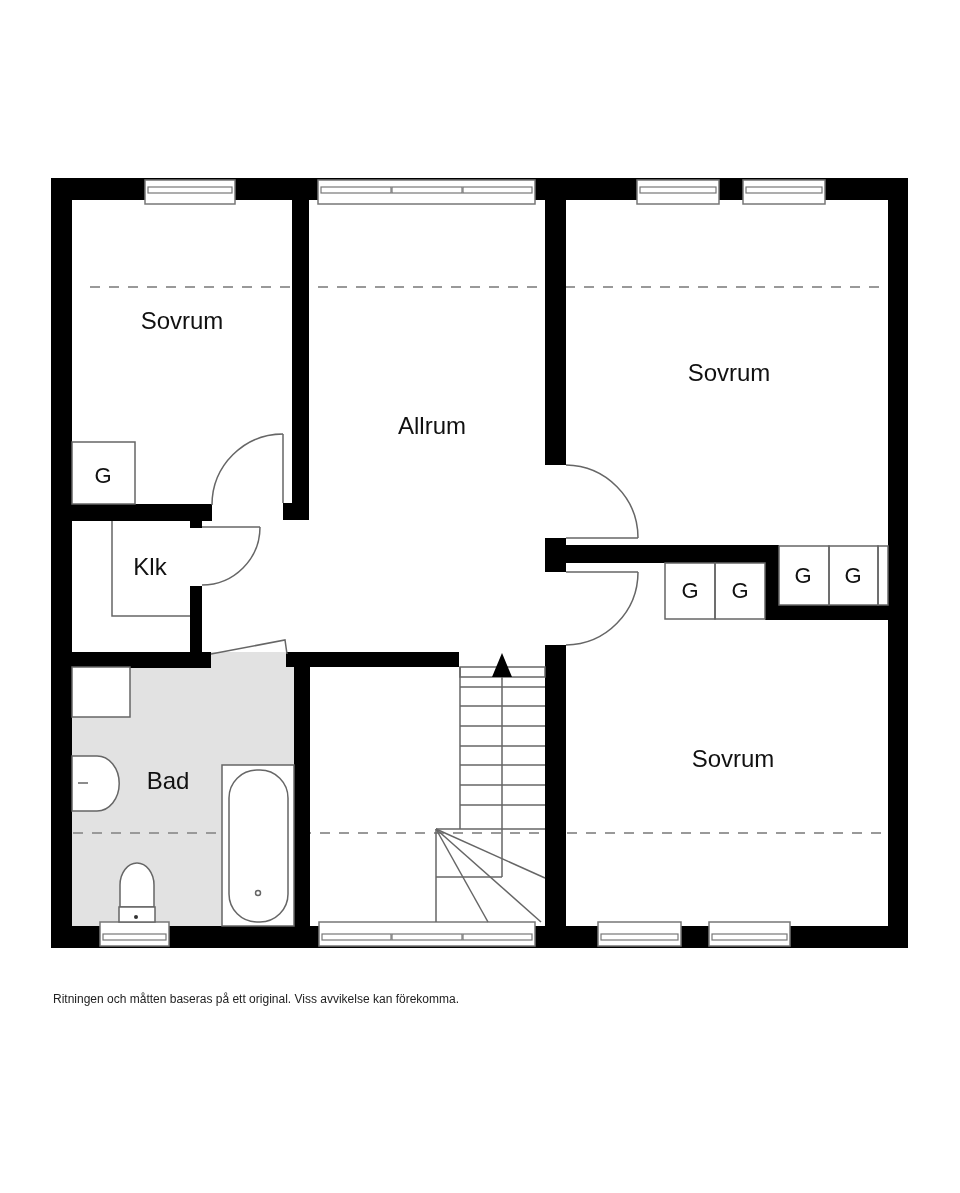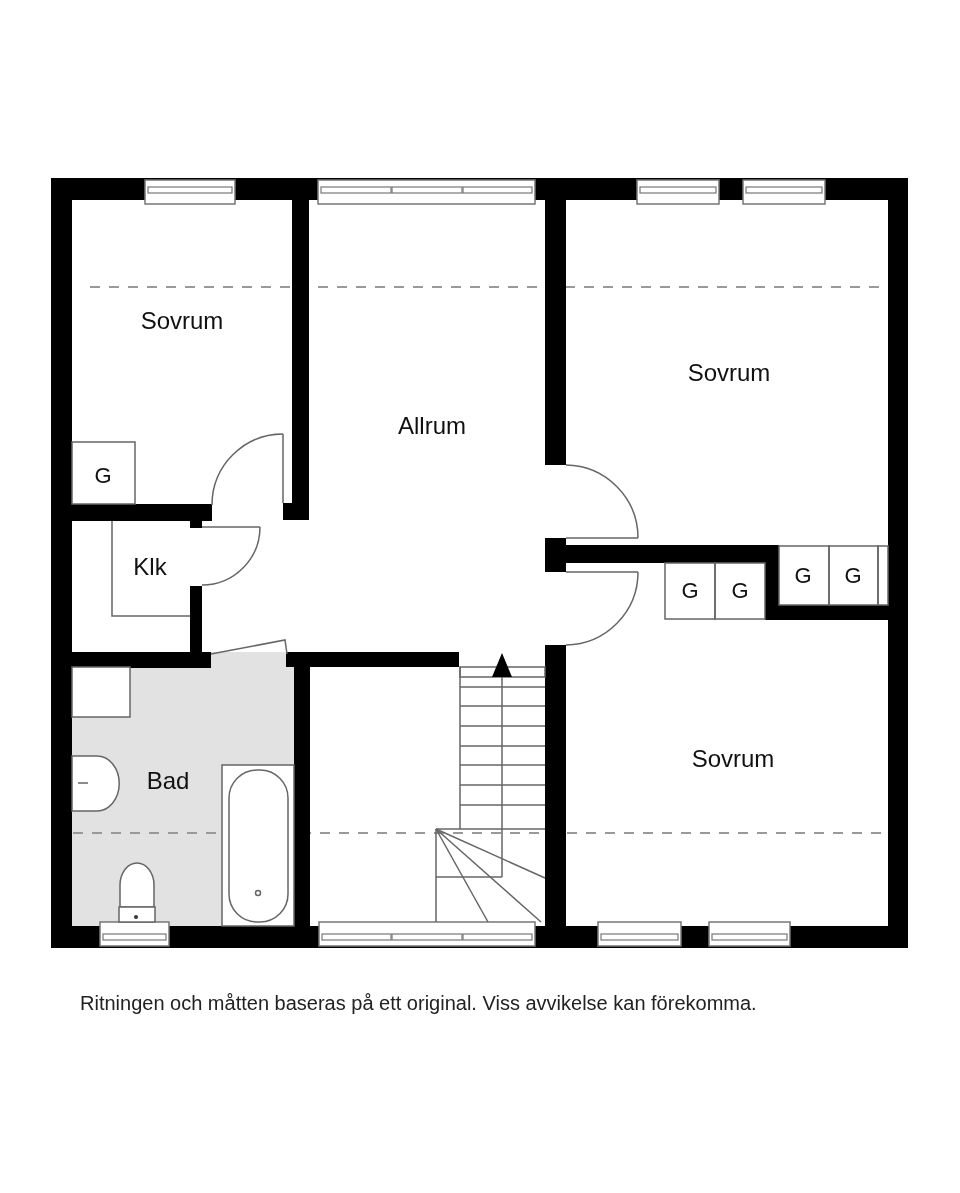--- a/index.html
+++ b/index.html
@@ -6,21 +6,21 @@
   body { width: 960px; height: 1193px; position: relative; overflow: hidden; font-family: "Liberation Sans", sans-serif; }
   #plan { position: absolute; left: 0; top: 0; width: 960px; height: 1193px; }
   .room-label { font-family: "Liberation Sans", sans-serif; font-size: 24px; fill: #111; }
   .g-label { font-family: "Liberation Sans", sans-serif; font-size: 22px; fill: #111; }
   .wall { fill: #000; }
   .win { fill: #fff; stroke: #777; stroke-width: 1.5; }
   .winl { fill: none; stroke: #777; stroke-width: 1.2; }
   .thin { fill: none; stroke: #666; stroke-width: 1.5; }
   .thinw { fill: #fff; stroke: #666; stroke-width: 1.5; }
   .dash { stroke: #999; stroke-width: 2; stroke-dasharray: 10 9; }
-  .footer { position: absolute; left: 53px; top: 992px; font-family: "Liberation Sans", sans-serif; font-size: 20px; color: #222; white-space: nowrap; margin-left: 27px; }
+  .footer { position: absolute; left: 53px; top: 992px; font-family: "Liberation Sans", sans-serif; font-size: 12px; color: #222; white-space: nowrap; }
 </style>
 </head>
 <body>
 
 <svg id="plan" viewBox="0 0 960 1193">
 
   <rect x="71" y="666" width="223" height="260" fill="#e2e2e2"></rect>
 
   <rect x="209" y="652" width="78" height="14" fill="#e2e2e2"></rect>
 

